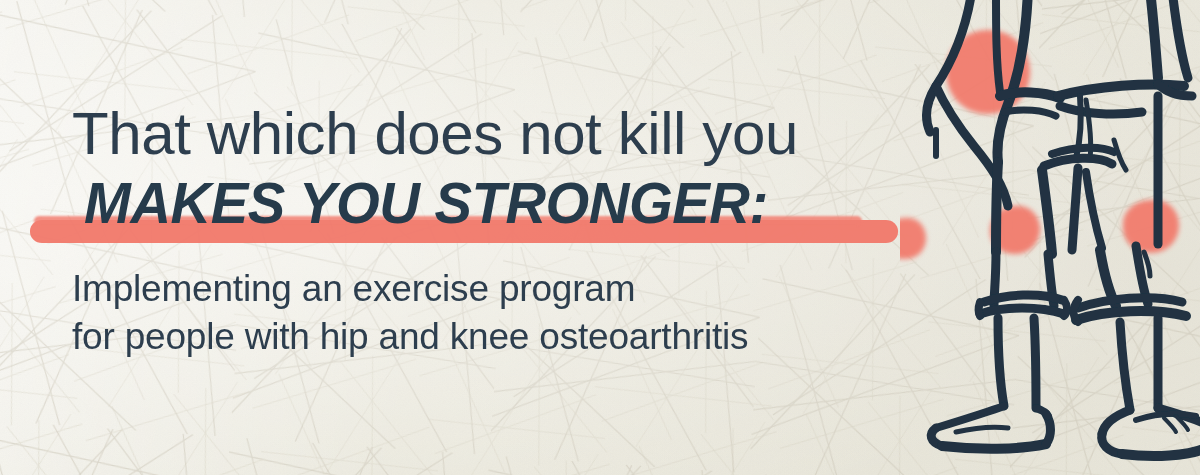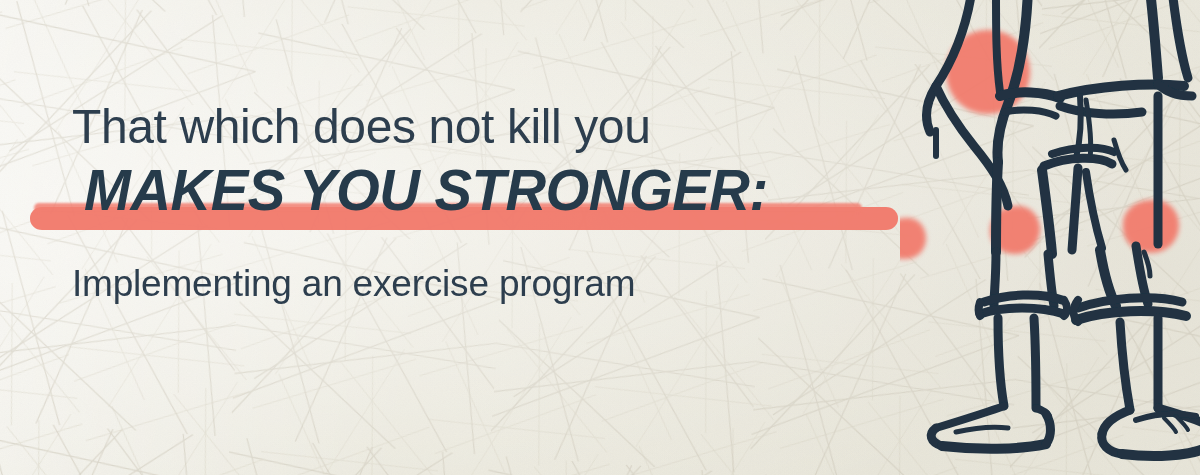--- a/index.html
+++ b/index.html
@@ -42,21 +42,21 @@
   
   .text-block {
     position: absolute;
     left: 72px;
     top: 100px;
     width: 880px;
     z-index: 6;
   }
 
   .line-top {
-    font-size: 48px;
+    font-size: 60px;
     font-weight: 400;
     line-height: 1.14;
     color: #2d3e4e;
     letter-spacing: -0.4px;
     white-space: nowrap;
   }
 
   .headline-wrap {
     position: relative;
     margin-top: 6px;
@@ -95,21 +95,21 @@
     font-style: italic;
     color: #263b4b;
     letter-spacing: -0.5px;
     line-height: 1.0;
     white-space: nowrap;
     transform: scaleX(0.97);
     transform-origin: left center;
   }
 
   .subtitle {
-    margin-top: 37px;
+    margin-top: 29px;
     font-size: 37px;
     font-weight: 400;
     line-height: 1.28;
     color: #2d3e4e;
     letter-spacing: -0.2px;
   }
   .subtitle div { white-space: nowrap; }
 
   
   .illustration {
@@ -178,20 +178,21 @@
   <div class="text-block">
     <div class="line-top">That which does not kill you</div>
 
     <div class="headline-wrap">
       <div class="highlight-bar"></div>
       <div class="headline">MAKES YOU STRONGER:</div>
     </div>
 
     <div class="subtitle">
       <div>Implementing an exercise program</div>
+      <div>for people with hip and knee osteoarthritis</div>
     </div>
   </div>
 
   <div class="illustration">
     <svg width="300" height="475" viewBox="0 0 300 475" xmlns="http://www.w3.org/2000/svg">
       <defs>
         <filter id="inkblur">
             <feGaussianBlur stdDeviation="0.55"></feGaussianBlur>
           </filter>
         <filter id="spotblur">

